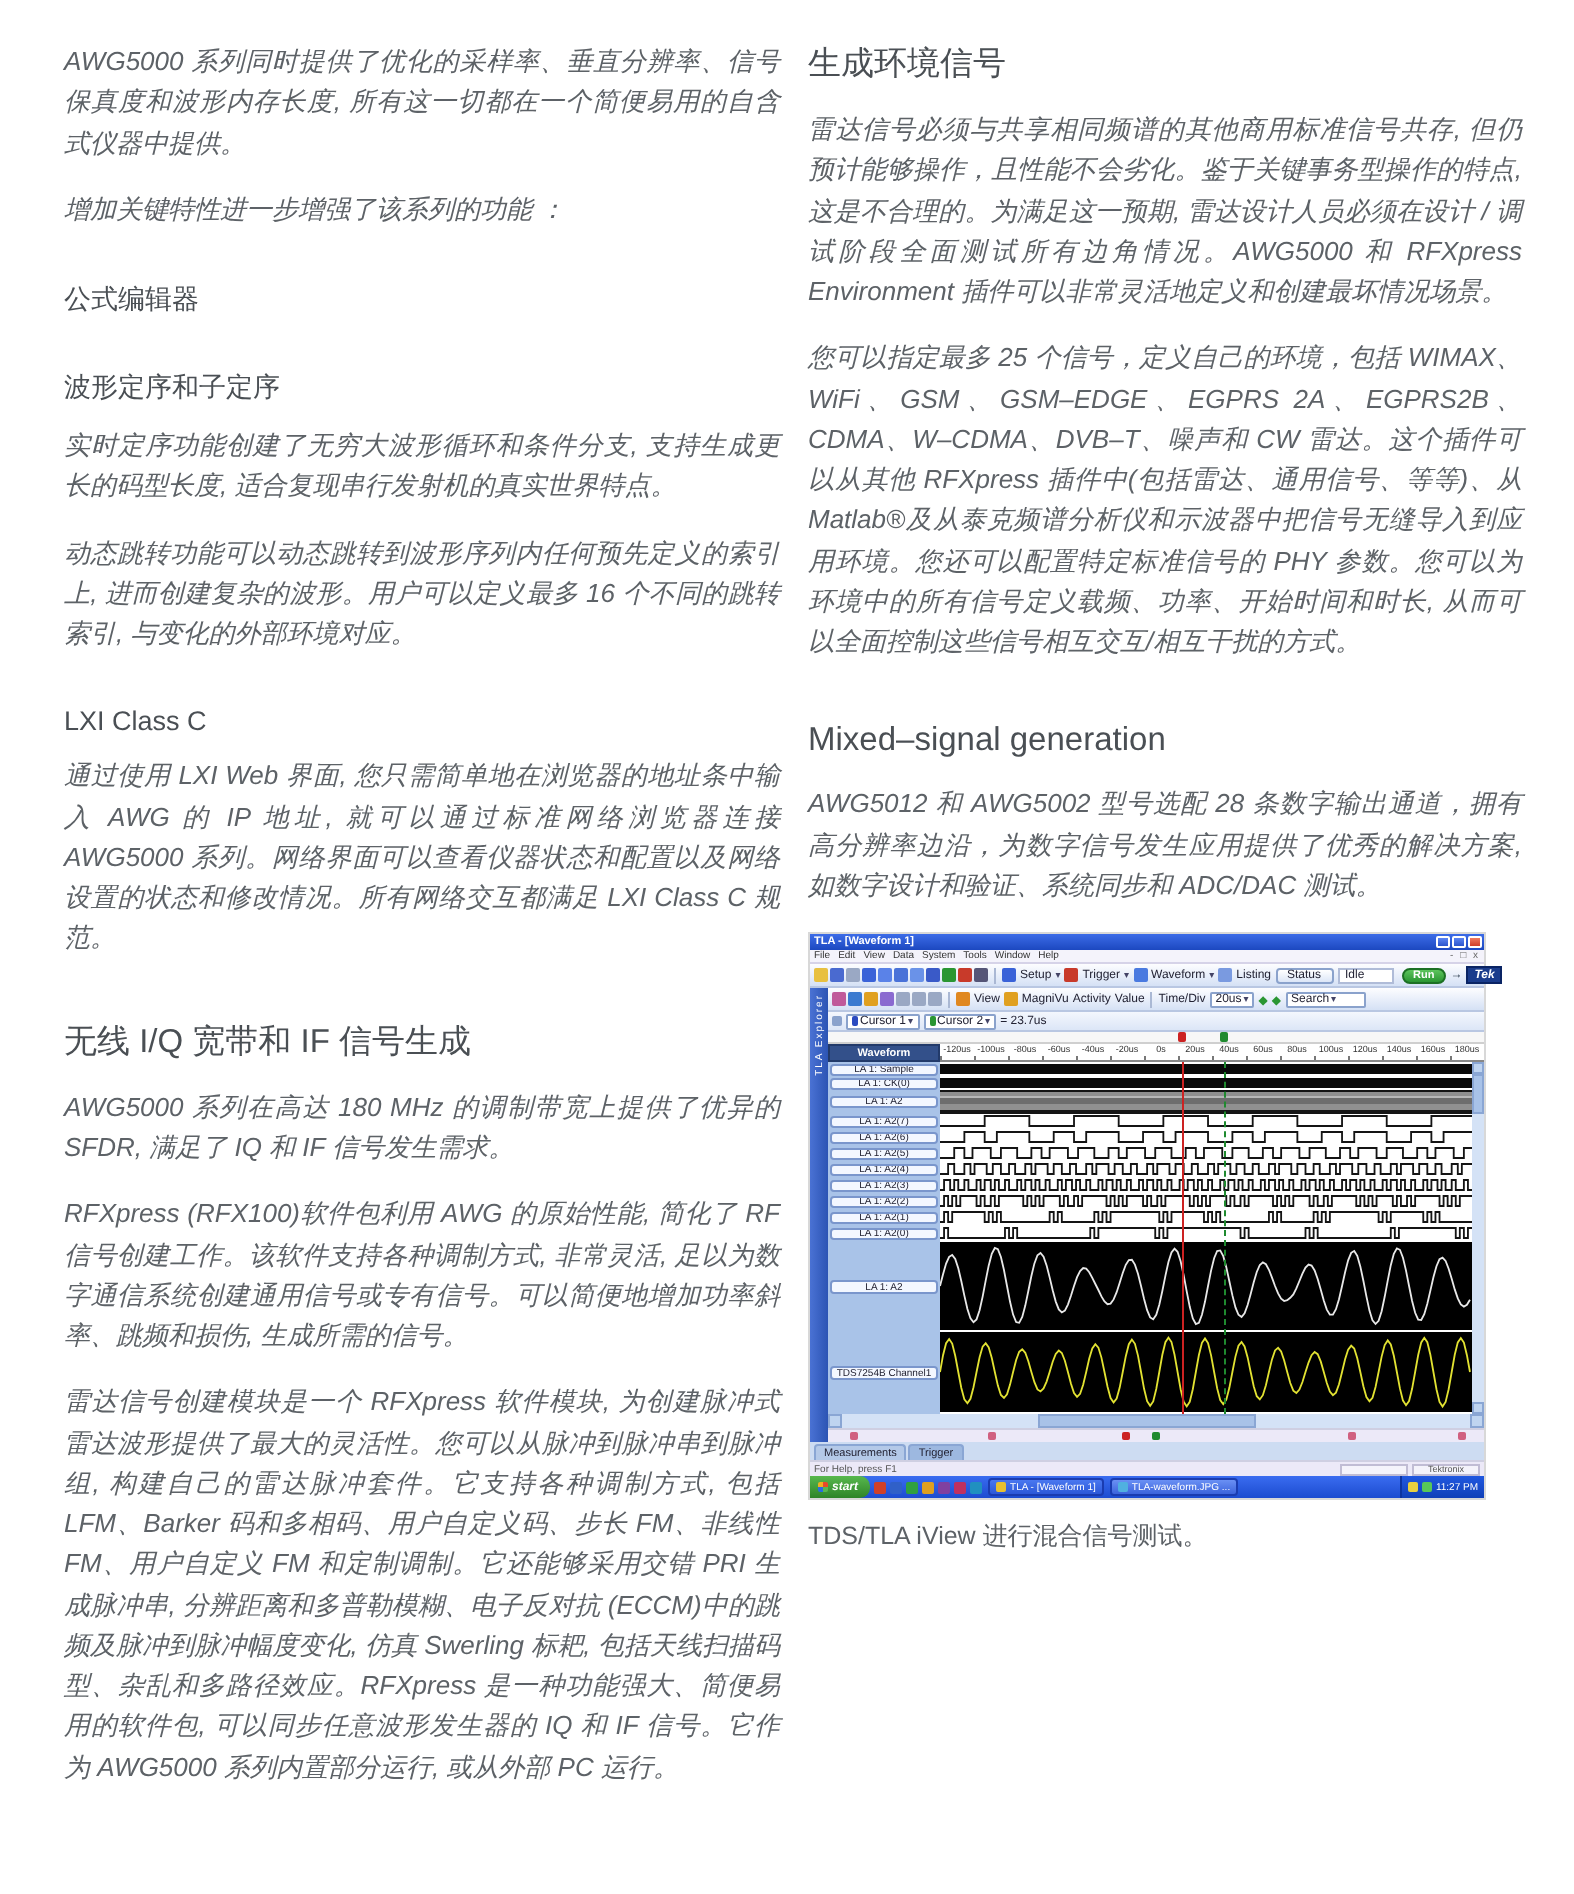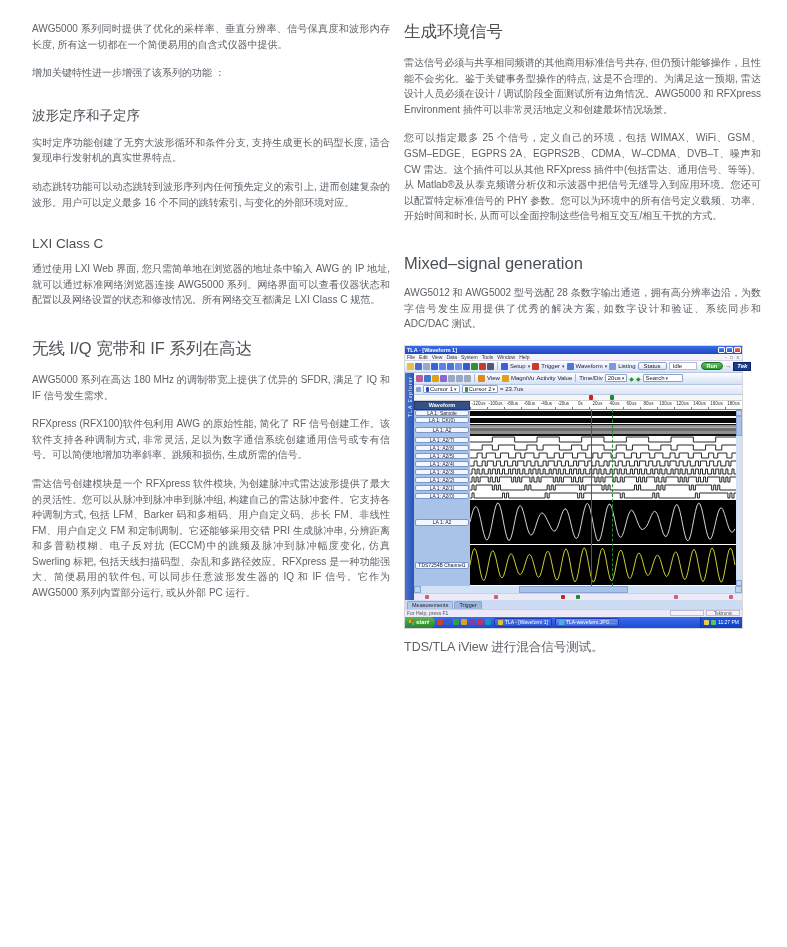--- a/index.html
+++ b/index.html
@@ -9,22 +9,22 @@
     width: 787px; height: 947px;
     background: #fff;
     font-family: "Liberation Sans", sans-serif;
     overflow: hidden;
   }
   .columns { display:flex; padding: 21px 26px 0 32px; gap: 14px; }
   .col { width: 358px; flex: 0 0 358px; }
   .col-right { width: 357px; flex: 0 0 357px; }
 
   .para {
-    font-size: 10px; line-height: 1.56; color: #5d6267;
-    text-align: justify; margin: 0 0 13px 0;
+    font-size: 13px; line-height: 1.56; color: #5d6267;
+    text-align: justify; margin: 0 0 13px 0; font-style: italic;
   }
   .h-small {
     font-size: 13.5px; font-weight: 400; color: #4a4f54;
     margin: 26px 0 10px 0;
   }
   .h-large {
     font-size: 16.5px; font-weight: 400; color: #4a4f54;
     margin: 30px 0 12px 0;
   }
   .col > .sect:first-child .h-large,
@@ -158,34 +158,35 @@
 </head>
 <body>
 
 <div class="page">
   <div class="columns">
 
     <div class="col">
         <p class="para">AWG5000 系列同时提供了优化的采样率、垂直分辨率、信号保真度和波形内存长度, 所有这一切都在一个简便易用的自含式仪器中提供。</p>
         <p class="para">增加关键特性进一步增强了该系列的功能 ：</p>
         <div class="sect">
+          <div class="h-small">公式编辑器</div>
         </div>
         <div class="sect">
           <div class="h-small">波形定序和子定序</div>
           <p class="para">实时定序功能创建了无穷大波形循环和条件分支, 支持生成更长的码型长度, 适合复现串行发射机的真实世界特点。</p>
         </div>
         <div class="sect">
           <p class="para">动态跳转功能可以动态跳转到波形序列内任何预先定义的索引上, 进而创建复杂的波形。用户可以定义最多 16 个不同的跳转索引, 与变化的外部环境对应。</p>
         </div>
         <div class="sect">
           <div class="h-small">LXI Class C</div>
           <p class="para">通过使用 LXI Web 界面, 您只需简单地在浏览器的地址条中输入 AWG 的 IP 地址, 就可以通过标准网络浏览器连接 AWG5000 系列。网络界面可以查看仪器状态和配置以及网络设置的状态和修改情况。所有网络交互都满足 LXI Class C 规范。</p>
         </div>
         <div class="sect">
-          <div class="h-large">无线 I/Q 宽带和 IF 系列在高达</div>
+          <div class="h-large">无线 I/Q 宽带和 IF 信号生成</div>
           <p class="para">AWG5000 系列在高达 180 MHz 的调制带宽上提供了优异的 SFDR, 满足了 IQ 和 IF 信号发生需求。</p>
           <p class="para">RFXpress (RFX100)软件包利用 AWG 的原始性能, 简化了 RF 信号创建工作。该软件支持各种调制方式, 非常灵活, 足以为数字通信系统创建通用信号或专有信号。可以简便地增加功率斜率、跳频和损伤, 生成所需的信号。</p>
         </div>
         <div class="sect">
           <p class="para">雷达信号创建模块是一个 RFXpress 软件模块, 为创建脉冲式雷达波形提供了最大的灵活性。您可以从脉冲到脉冲串到脉冲组, 构建自己的雷达脉冲套件。它支持各种调制方式, 包括 LFM、Barker 码和多相码、用户自定义码、步长 FM、非线性 FM、用户自定义 FM 和定制调制。它还能够采用交错 PRI 生成脉冲串, 分辨距离和多普勒模糊、电子反对抗 (ECCM)中的跳频及脉冲到脉冲幅度变化, 仿真 Swerling 标耙, 包括天线扫描码型、杂乱和多路径效应。RFXpress 是一种功能强大、简便易用的软件包, 可以同步任意波形发生器的 IQ 和 IF 信号。它作为 AWG5000 系列内置部分运行, 或从外部 PC 运行。</p>
         </div>
       </div>
 
     <div class="col-right">
       <div class="sections">

